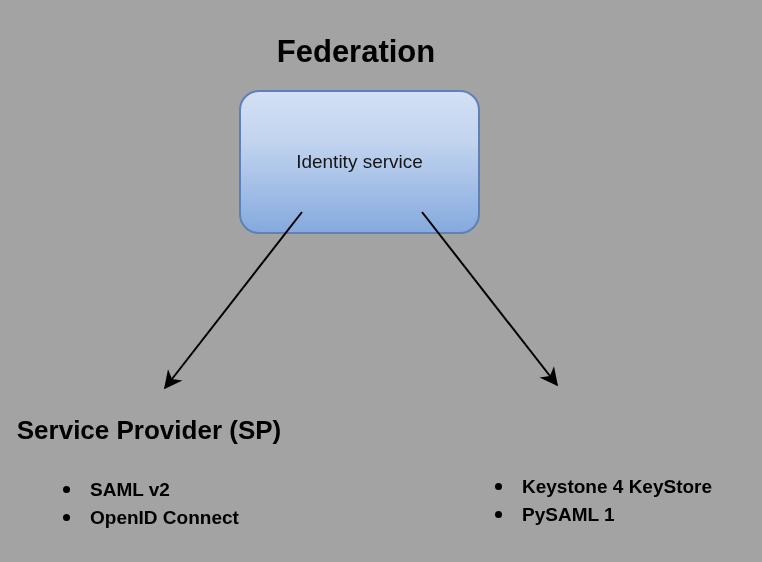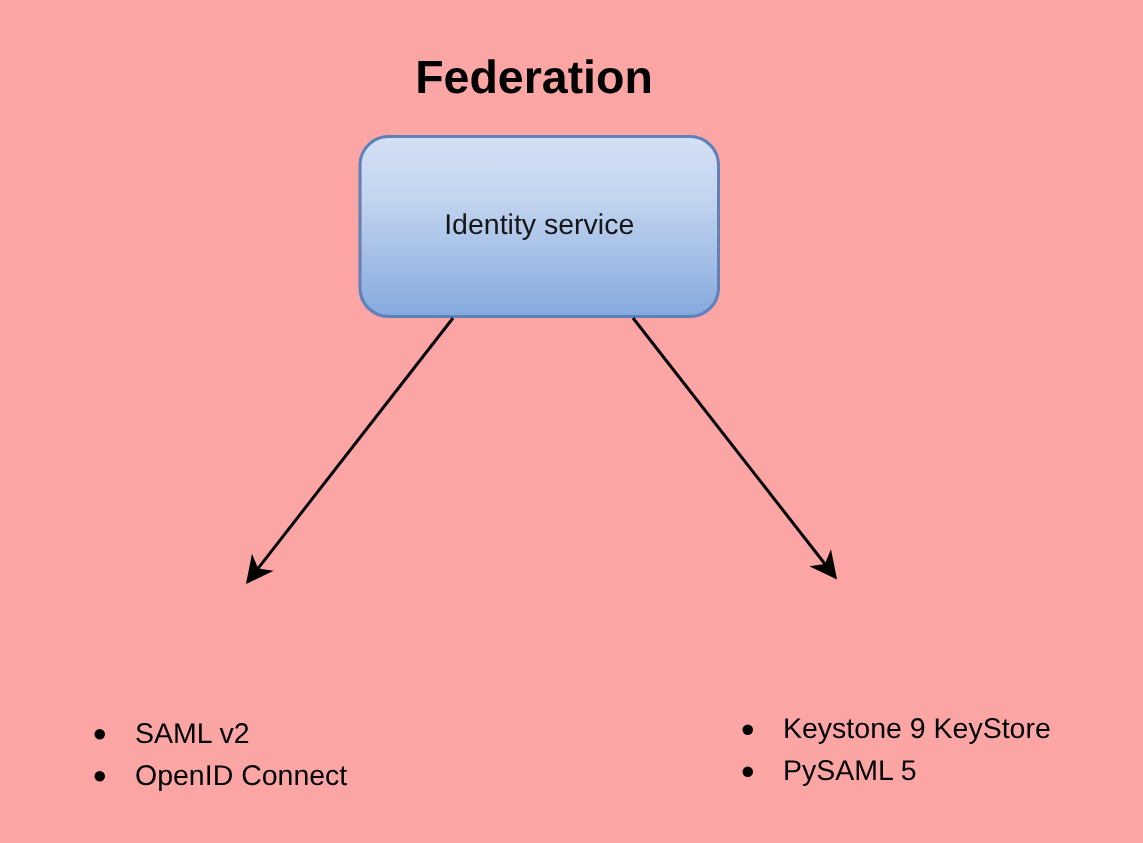--- a/index.html
+++ b/index.html
@@ -5,40 +5,40 @@
   html, body {
     margin: 0;
     padding: 0;
     background: #ffffff;
     font-family: "Liberation Sans", sans-serif;
   }
   .canvas {
     position: relative;
     width: 762px;
     height: 562px;
-    background: #fca5a5;
+    background: #a3a3a3;
     overflow: hidden;
   }
   .diagram-title {
     position: absolute;
     left: 356px;
     top: 34px;
     transform: translateX(-50%);
     font-size: 31px;
     font-weight: 700;
     color: #000000;
     white-space: nowrap;
     line-height: 36px;
   }
   .node {
     position: absolute;
     left: 239px;
     top: 90px;
     width: 241px;
-    height: 122px;
+    height: 144px;
     box-sizing: border-box;
     border: 2px solid #5d81b8;
     border-radius: 20px;
     background: linear-gradient(180deg, #d3e0f5 0%, #c2d4ef 35%, #85aade 100%);
     display: flex;
     flex-direction: column;
     align-items: center;
     justify-content: center;
     text-align: right;
     color: #161616;
@@ -65,20 +65,21 @@
   .branch-heading.sp { left: 0px;   top: 415px; width: 298px; }
   .branch-heading.idp { left: 448px; top: 411px; width: 300px; }
   ul.bullet-list {
     position: absolute;
     margin: 0;
     padding: 0;
     list-style: none;
     font-size: 19px;
     line-height: 28px;
     color: #000000;
+    font-weight: bold;
   }
   ul.bullet-list.sp  { left: 63px;  top: 476px; }
   ul.bullet-list.idp { left: 495px; top: 473px; }
   ul.bullet-list li {
     position: relative;
     padding-left: 27px;
     white-space: nowrap;
   }
   ul.bullet-list .dot {
     position: absolute;
@@ -104,37 +105,38 @@
   <svg class="arrow-layer" viewBox="0 0 762 562" xmlns="http://www.w3.org/2000/svg">
     <defs>
       <marker id="arrowhead" viewBox="0 0 12 12" refX="10.5" refY="6" markerWidth="10" markerHeight="10" orient="auto-start-reverse">
         <path d="M0.5,0.5 L11.5,6 L0.5,11.5 L3.6,6 Z" fill="#000000"></path>
       </marker>
     </defs>
     <line x1="302" y1="212" x2="165" y2="388" stroke="#000000" stroke-width="2" marker-end="url(#arrowhead)"></line>
     <line x1="422" y1="212" x2="557" y2="385" stroke="#000000" stroke-width="2" marker-end="url(#arrowhead)"></line>
   </svg>
 
+  <div class="branch-heading sp">Service Provider (SP)</div>
 
   <ul class="bullet-list sp">
     <li>
       <span class="dot"></span>
       <span>SAML v2</span>
     </li>
     <li>
       <span class="dot"></span>
       <span>OpenID Connect</span>
     </li>
   </ul>
 
 
   <ul class="bullet-list idp">
     <li>
       <span class="dot"></span>
-      <span>Keystone 9 KeyStore</span>
+      <span>Keystone 4 KeyStore</span>
     </li>
     <li>
       <span class="dot"></span>
-      <span>PySAML 5</span>
+      <span>PySAML 1</span>
     </li>
   </ul>
 
 </div>
 
 </body></html>

